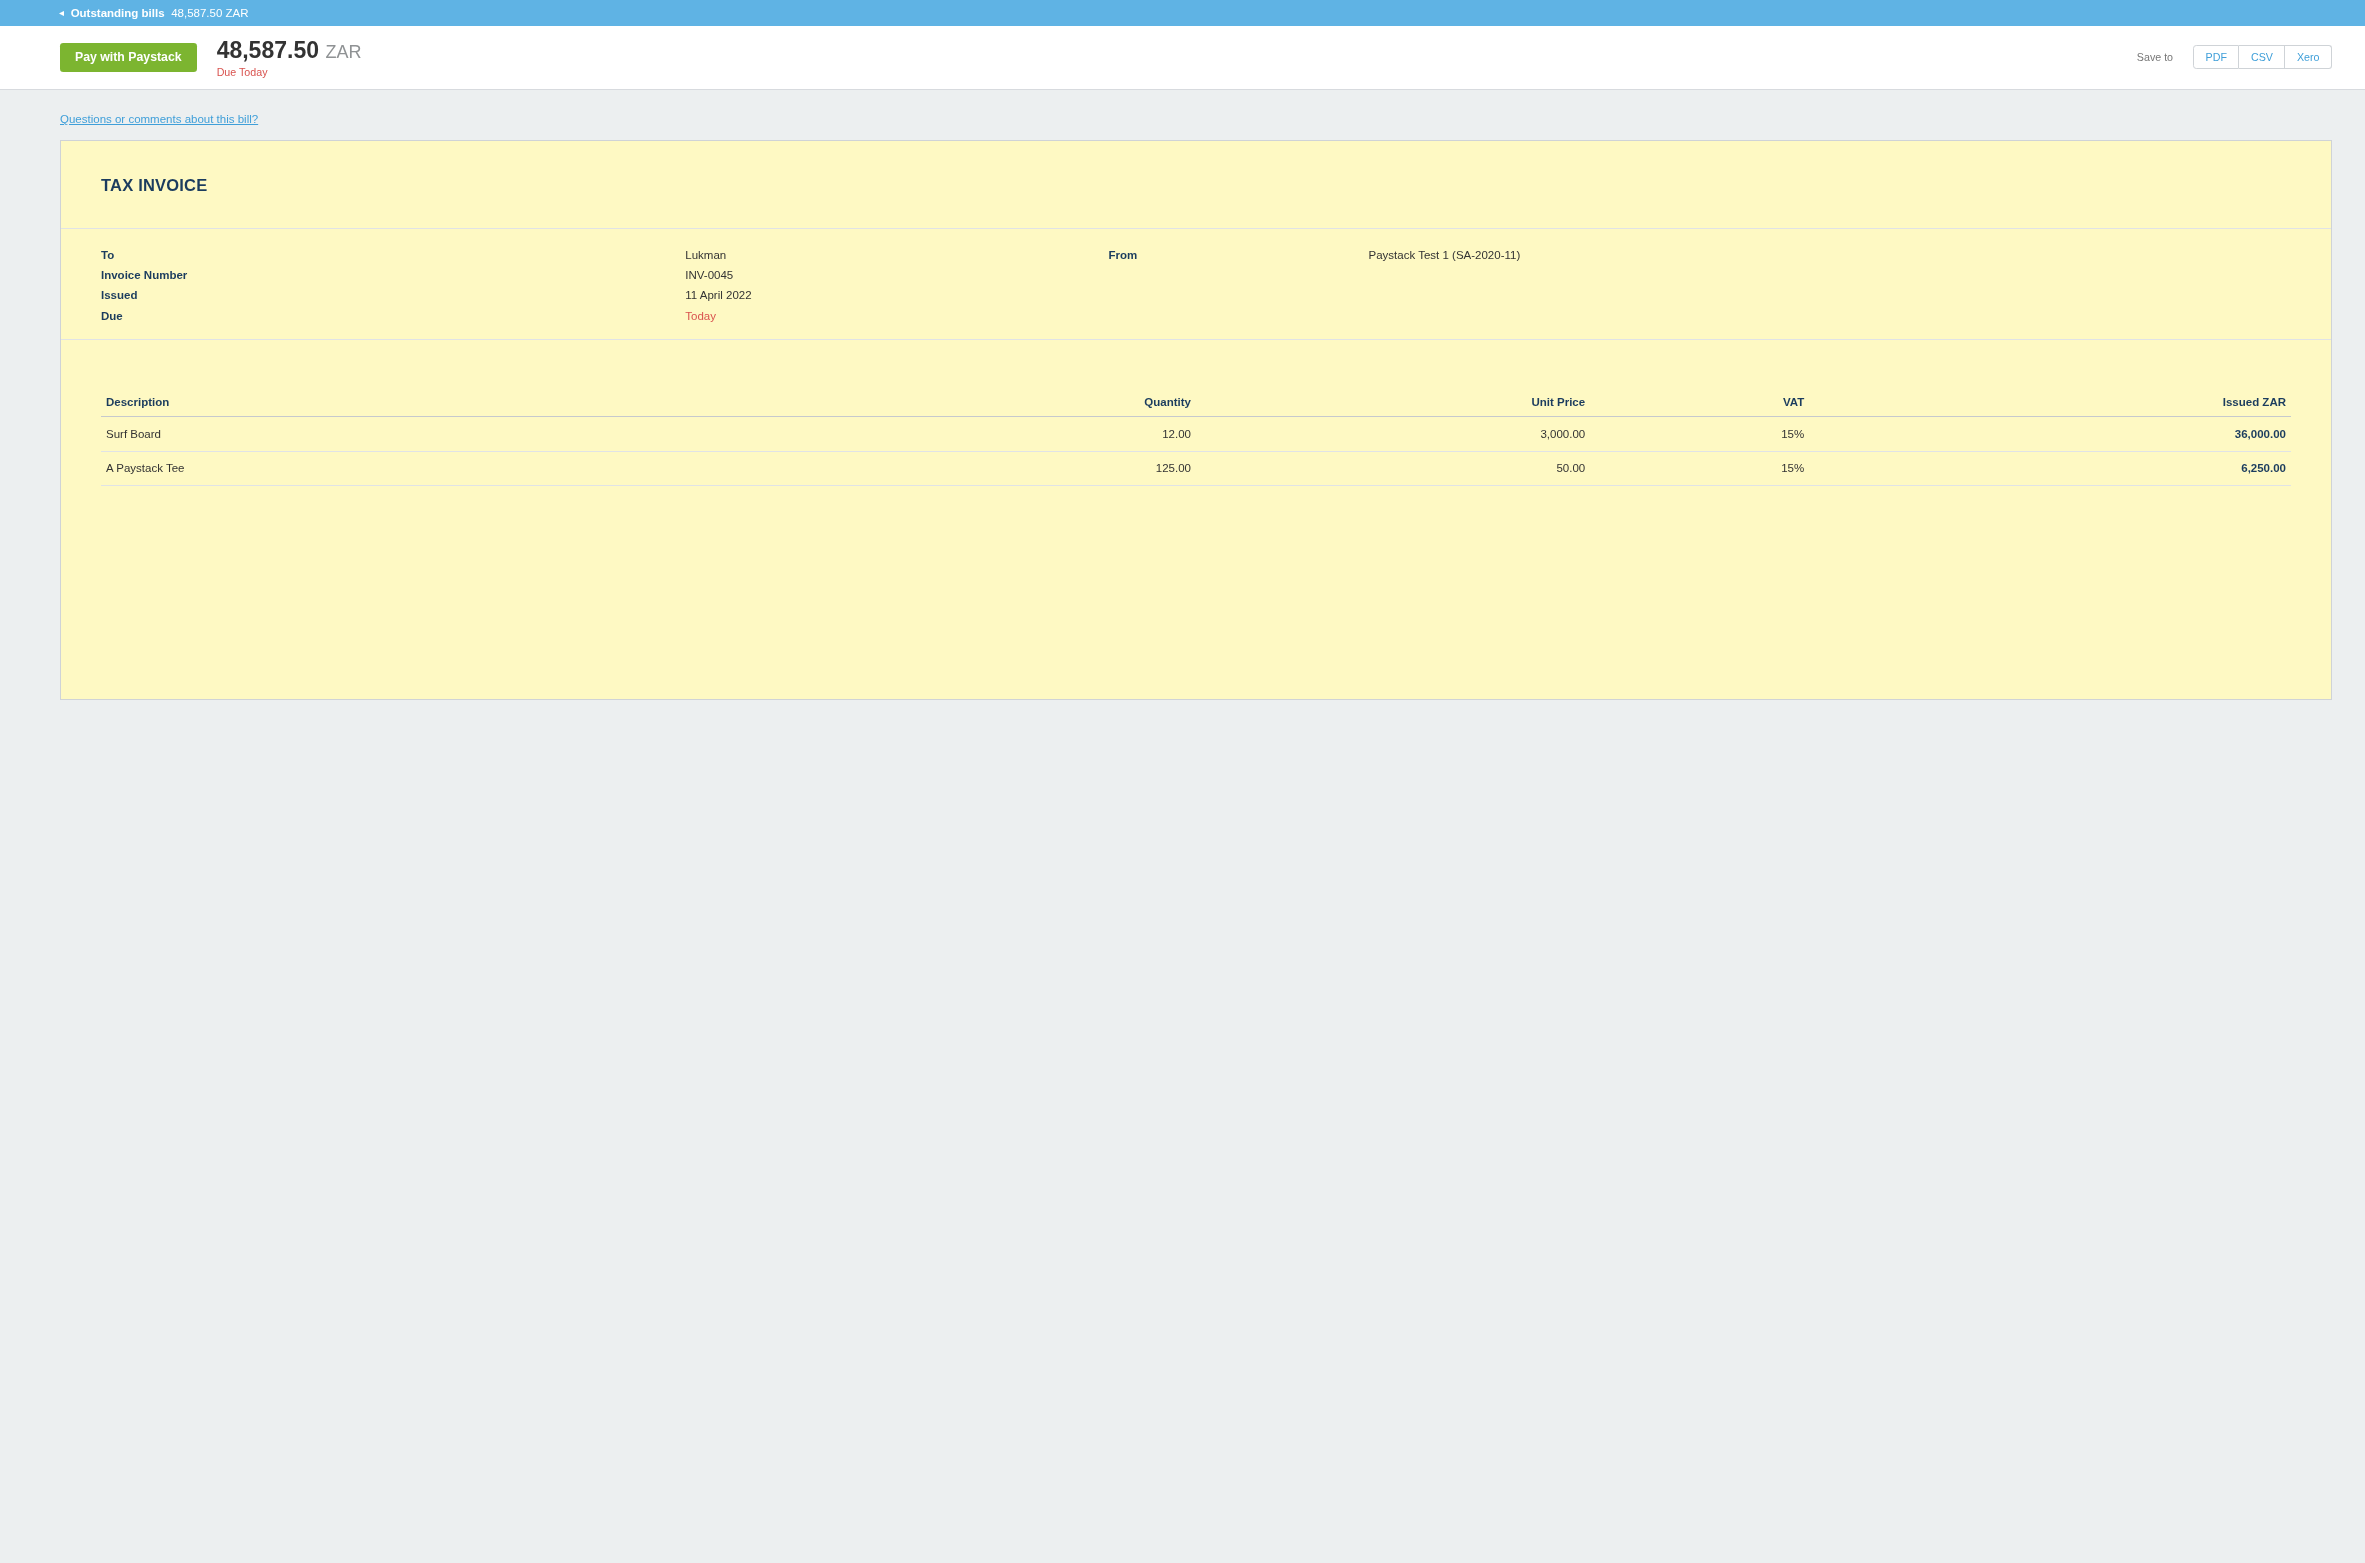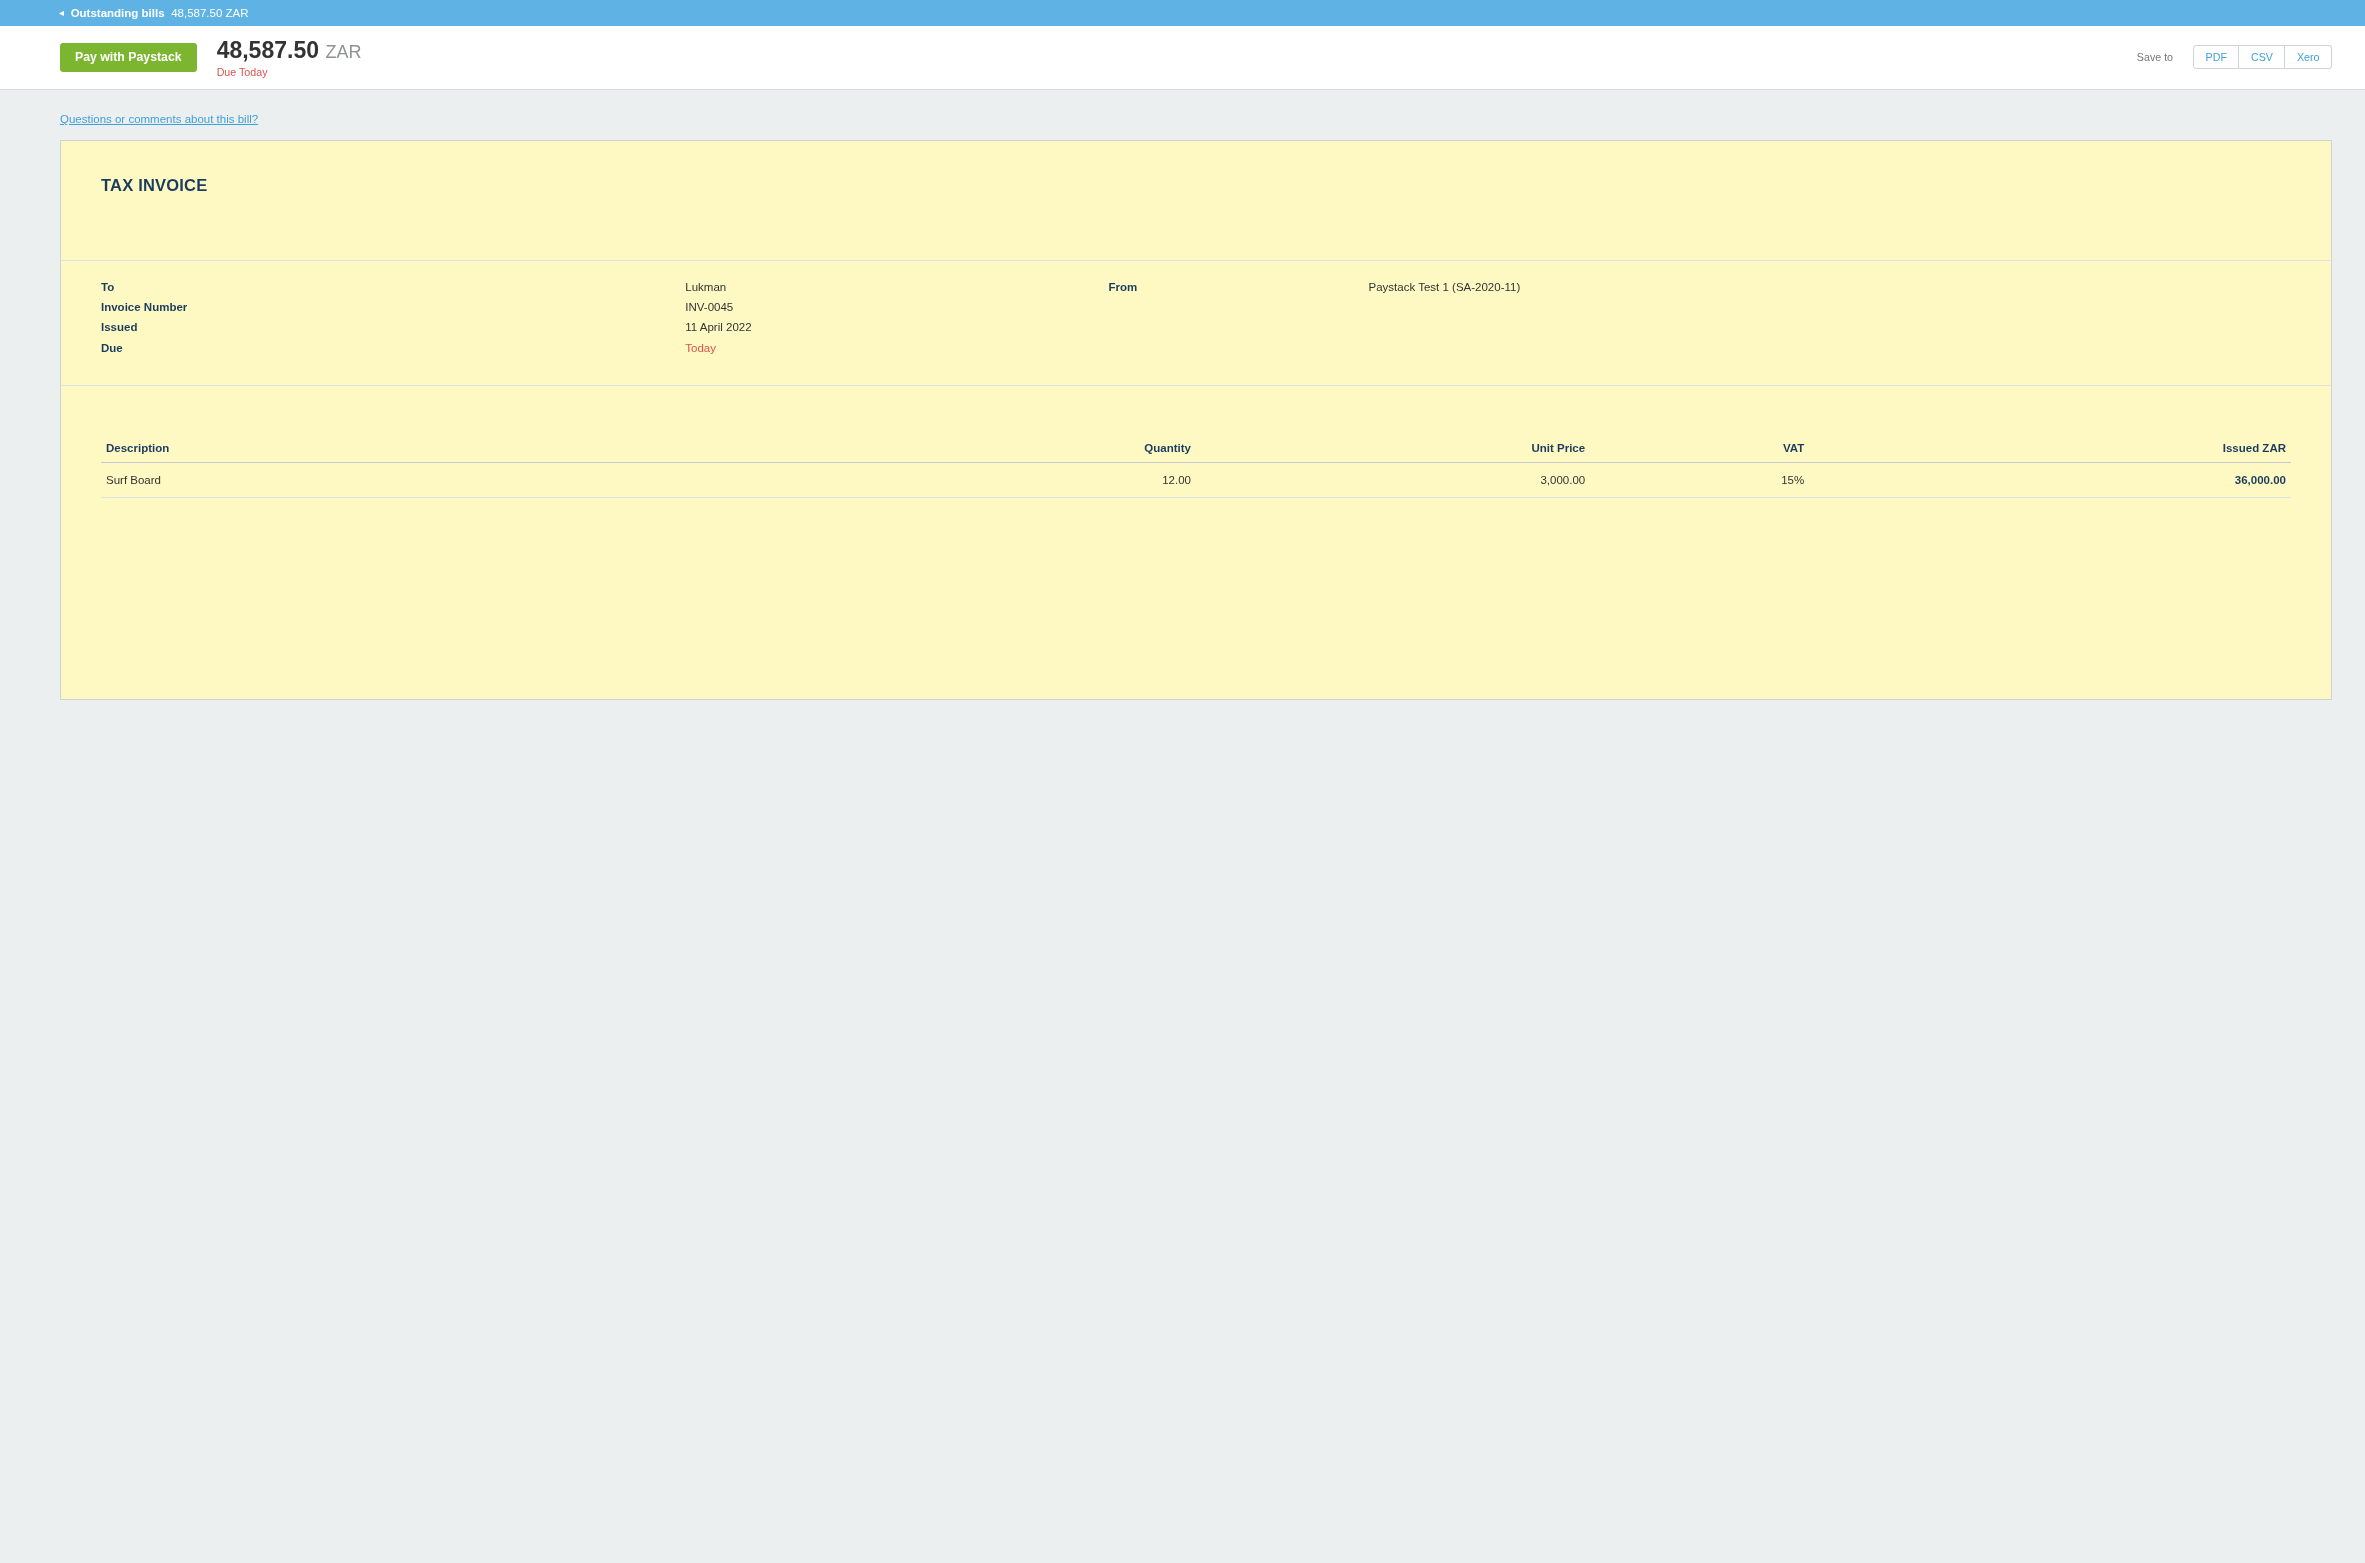--- a/index.html
+++ b/index.html
@@ -100,23 +100,22 @@
   }
   .inv-title {
     color: #1b3c5e;
     font-size: 16.5px;
     font-weight: 700;
     letter-spacing: 0.2px;
   }
   .inv-meta {
     border-top: 0.8px solid #e0e3e6;
     border-bottom: 0.8px solid #e0e3e6;
-    padding: 20px 40px 23px;
-    display: flex;
-    margin-top: 32px;
+    padding: 20px 40px 9px;
+    display: flex;
   }
   .meta-left { flex: 0 0 46%; }
   .meta-right { flex: 0 0 54%; display:flex; }
   .meta-right .from-label-col { flex: 0 0 22%; }
   .meta-right .from-val-col { flex: 1; }
   .meta-row {
     display: flex;
     margin-bottom: 8.2px;
     font-size: 11.5px;
   }
@@ -256,19 +255,26 @@
           </tr>
         </thead>
         <tbody id="items-body">
             <tr>
               <td>Surf Board</td>
               <td class="r">12.00</td>
               <td class="r">3,000.00</td>
               <td class="r">15%</td>
               <td class="r amount">36,000.00</td>
             </tr>
+            <tr>
+              <td>A Paystack Tee</td>
+              <td class="r">125.00</td>
+              <td class="r">50.00</td>
+              <td class="r">15%</td>
+              <td class="r amount">6,250.00</td>
+            </tr>
           </tbody>
       </table>
 
     </div>
   </div>
 </div>
 
 
 </body></html>

